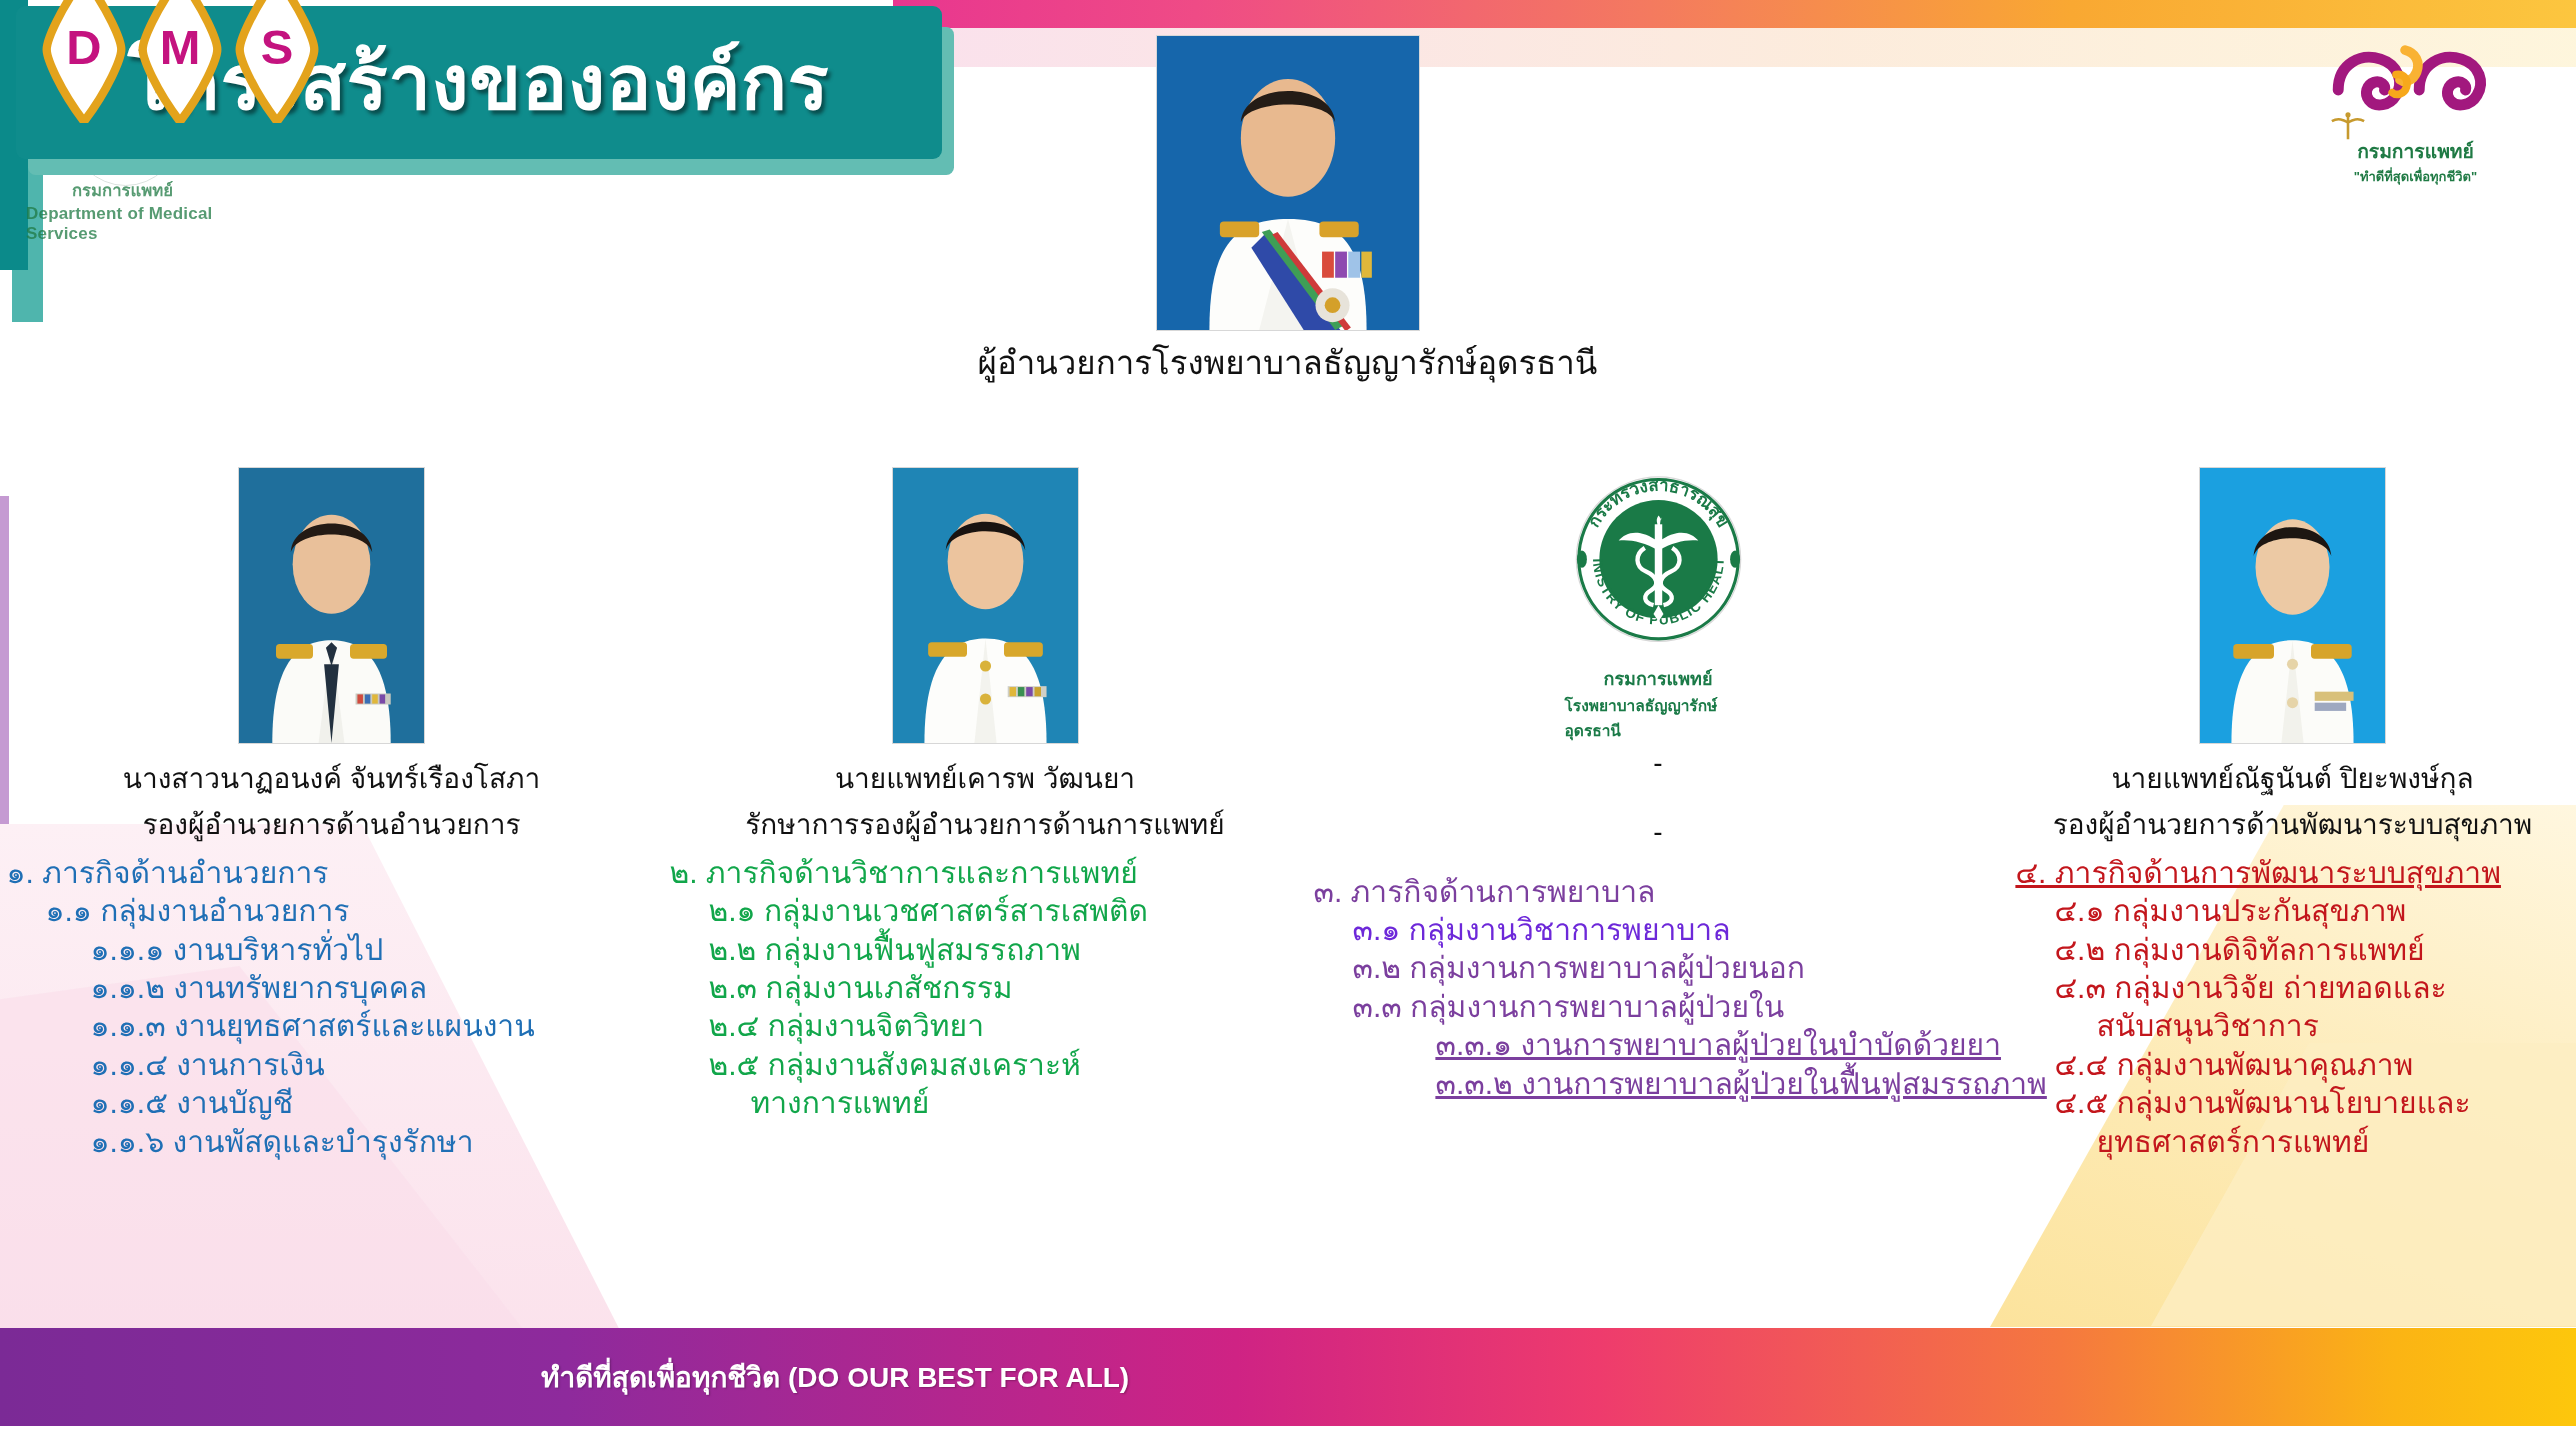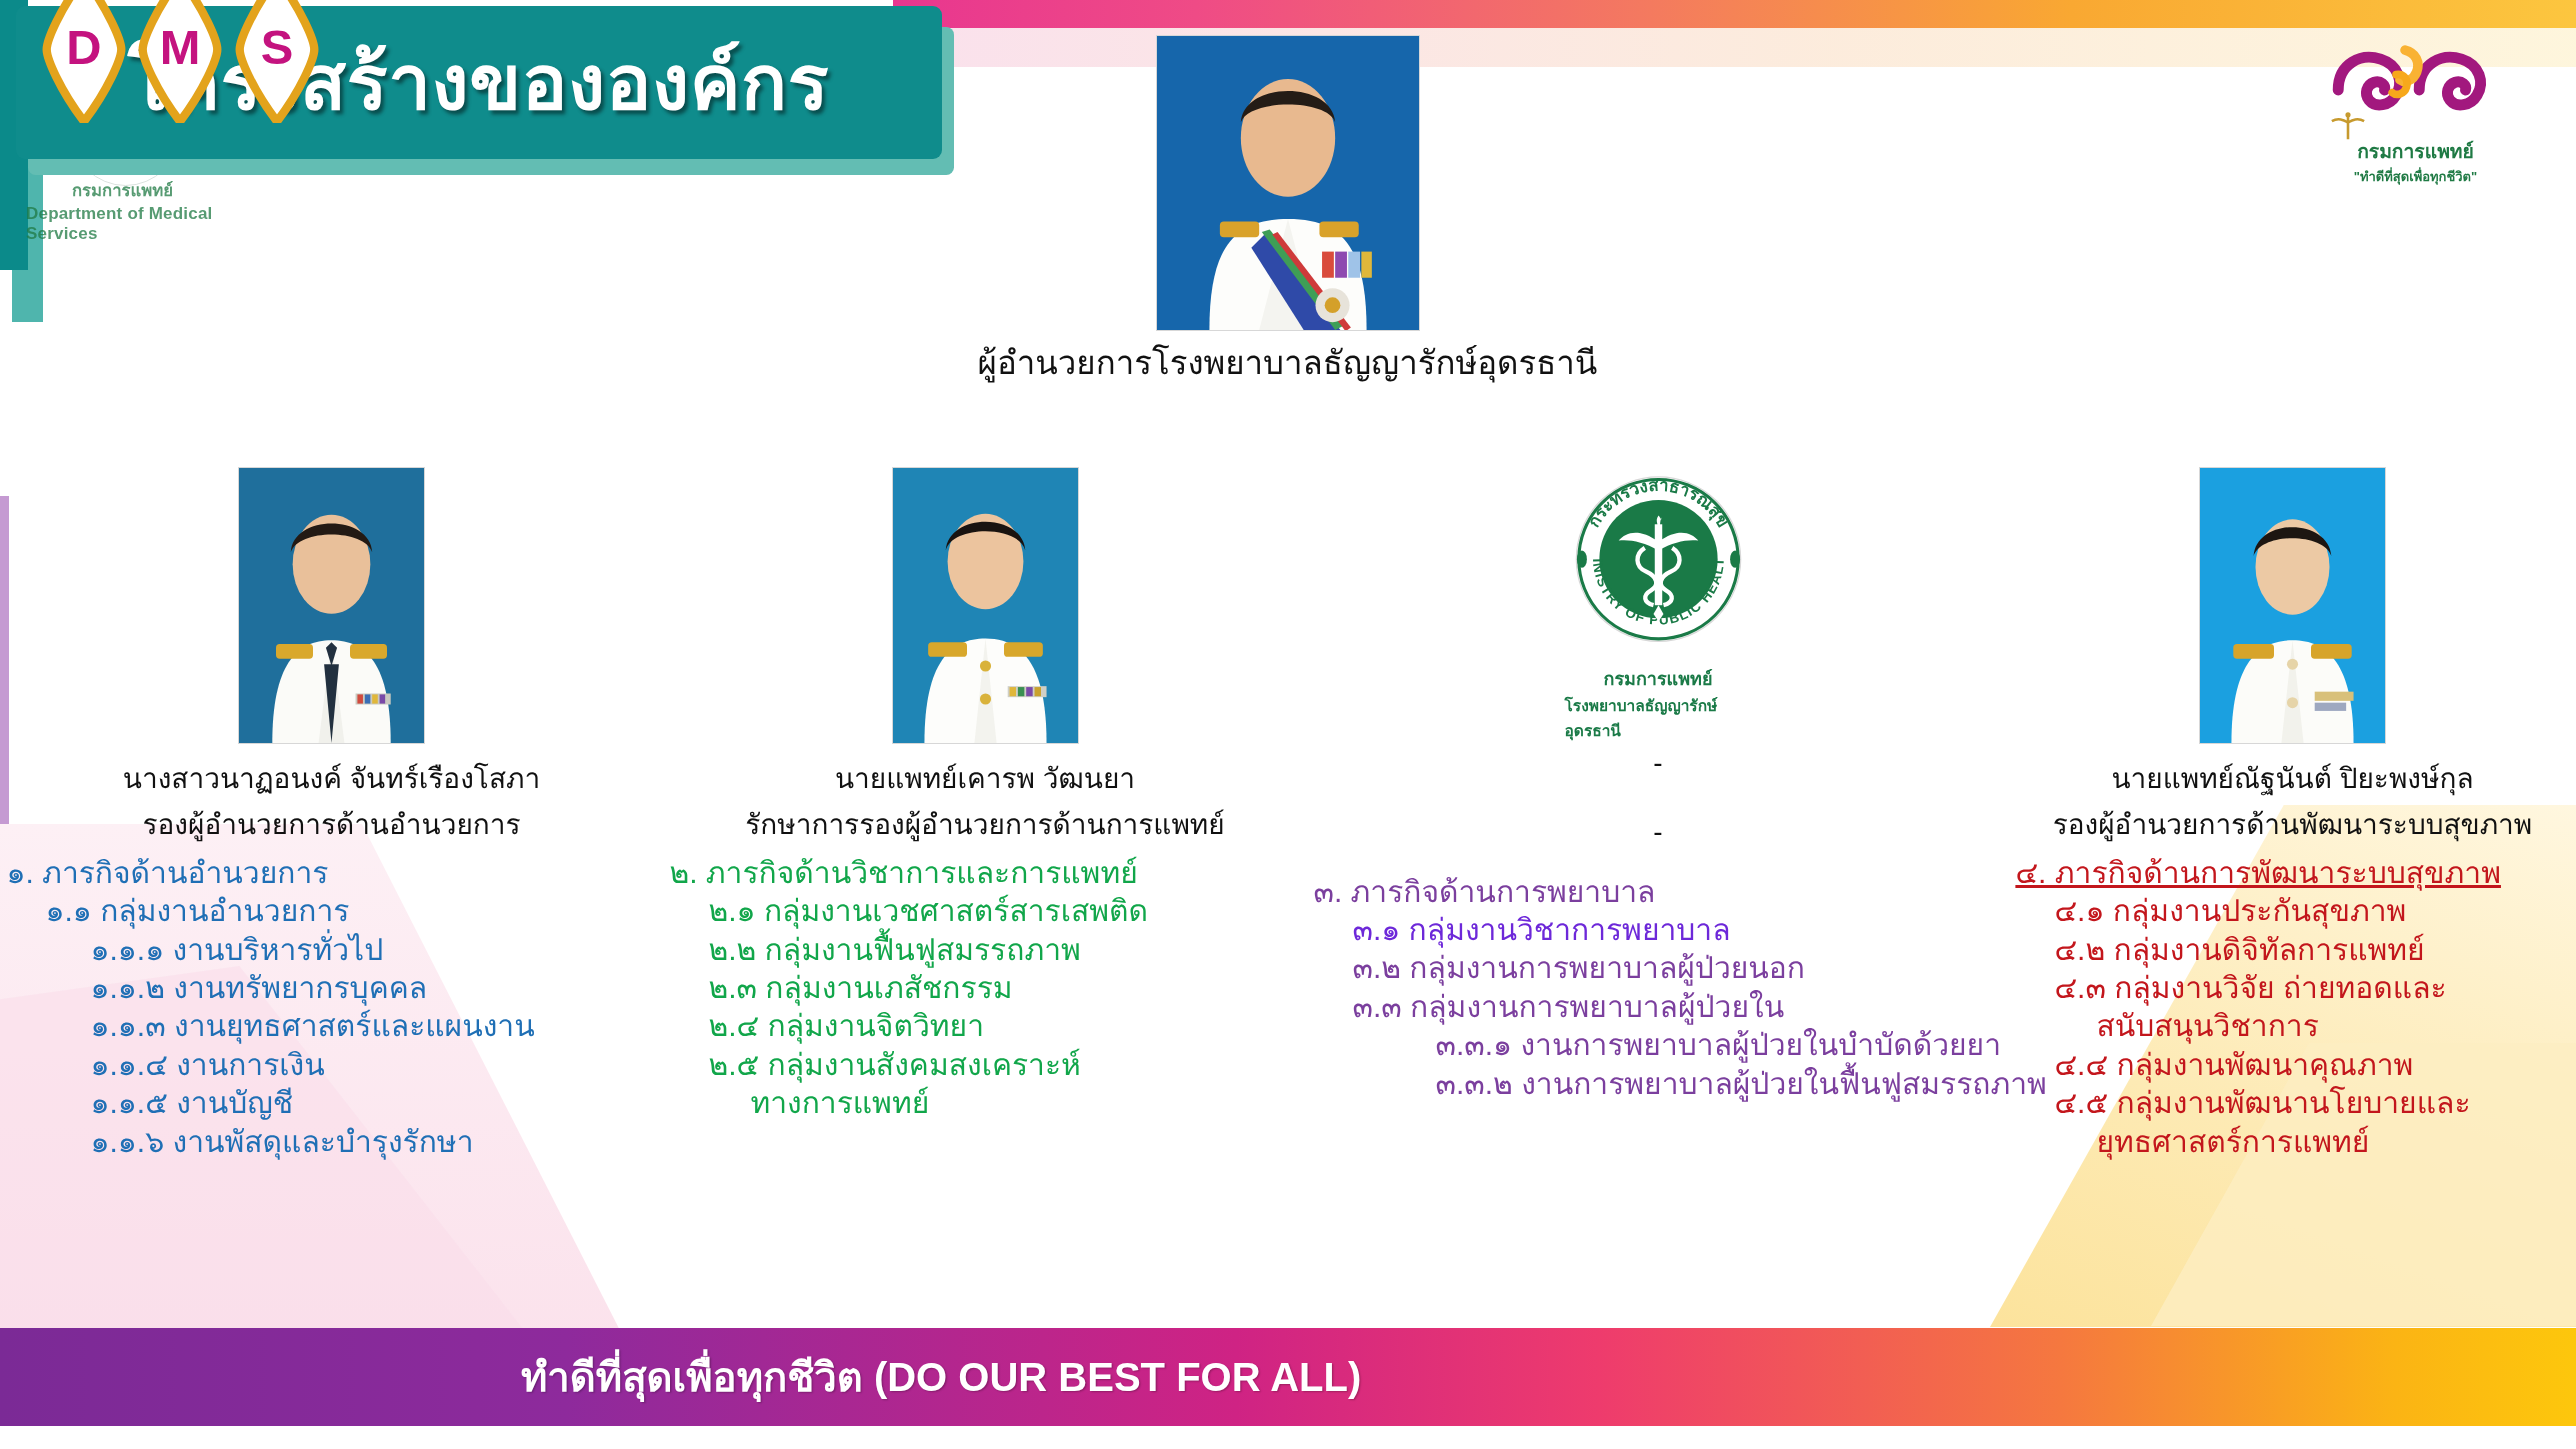--- a/index.html
+++ b/index.html
@@ -130,40 +130,40 @@
   .seal-caption-sub { font-size:15.5px; color:#1a7a47; font-weight:bold; }
   .person-name { font-size:28px; color:#111; margin-top:11.6px; white-space:nowrap; text-align:center; }
   .person-role { font-size:28px; color:#111; margin-top:2.6px; white-space:nowrap; text-align:center; }
   .dash { font-size:28px; color:#111; line-height:1.35; }
 
   .list { margin-top:7.7px; width:100%; padding:0 6.4px; }
   .li { font-size:30px; line-height:1.28; white-space:nowrap; font-weight:500; }
   .li.lv0 { padding-left:0; }
   .li.lv1 { padding-left:39px; }
   .li.lv2 { padding-left:84px; }
-  .li.lv2b { padding-left:122px; }
+  .li.lv2b { padding-left:122px;text-decoration:underline; }
   .li.cont1 { padding-left:81px; }
 
   .c1 { width:663px; }
   .c2 { width:644px; }
   .c3 { width:702px; }
   .c4 { width:567px; }
 
   
   .footer {
     position:absolute; left:0; bottom:23px; width:2576px; height:98px; z-index:8;
     background:linear-gradient(90deg,#7b2a96 0%,#8e2a9c 22%,#cf2384 48%,#ee3b6d 62%,#f5783f 80%,#fbb414 93%,#fdc70c 100%);
     display:flex; align-items:center;
   }
   .dms-marks { display:flex; position:absolute; left:39px; top:-24.5px; z-index:9; }
   .dms-mark { width:90px; height:147px; position:relative; margin-right:6.4px; }
   .dms-mark svg { display:block; }
   .tagline {
-    position:absolute; left:521px; top:50%; transform:translateY(-50%);
-    color:#ffffff; font-size:40px; font-weight:bold; white-space:nowrap;
+    position:absolute; left:541px; top:50%; transform:translateY(-50%);
+    color:#ffffff; font-size:28px; font-weight:bold; white-space:nowrap;
     text-shadow:1.3px 1.3px 1.9px rgba(0,0,0,.25);
   }
 </style>
 </head>
 <body>
 
 <div id="slide">
 
   <div class="top-strip"></div>
   <div class="top-strip-soft"></div>

